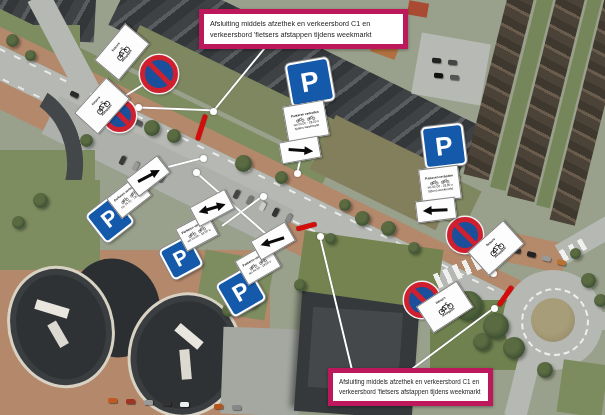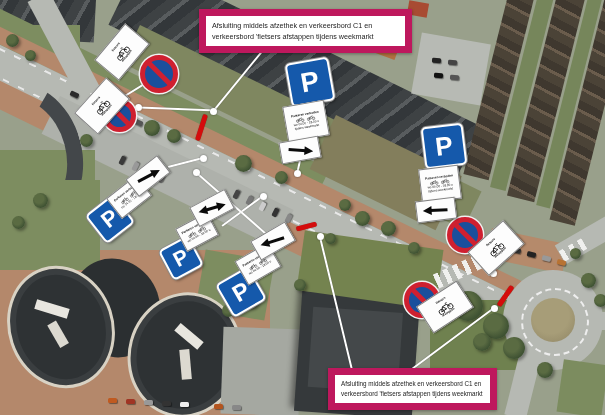--- a/index.html
+++ b/index.html
@@ -15,21 +15,21 @@
   .dash{height:2px;background:repeating-linear-gradient(90deg,#e9e9e9 0 7px,rgba(0,0,0,0) 7px 17px);}
   .zebra{background:repeating-linear-gradient(90deg,#f0f0ee 0 5px,rgba(0,0,0,0) 5px 10.5px);}
   .tree{border-radius:50%;background:radial-gradient(circle at 40% 38%,#5a6b42 0 35%,#3f5233 70%,#323f27 100%);
         box-shadow:2px 2px 3px rgba(0,0,0,.35);}
   .car{width:9px;height:5px;border-radius:1.5px;box-shadow:1px 1px 1px rgba(0,0,0,.4);}
   
   .leader{height:2.4px;background:#fff;border-radius:2px;transform-origin:0 50%;z-index:6;
           box-shadow:0 0 1px rgba(0,0,0,.4);}
   .ldot{width:7px;height:7px;border-radius:50%;background:#fff;z-index:7;box-shadow:0 0 2px rgba(0,0,0,.5);}
   .closure{background:#d40c0c;border-radius:2px;z-index:5;box-shadow:0 0 1px rgba(0,0,0,.4);}
-  .callout{background:#fff;border:7px solid #be185d;color:#1c1c1c;padding:4px 6px;z-index:10;
+  .callout{background:#fff;border:5px solid #be185d;color:#1c1c1c;padding:4px 6px;z-index:10;
            box-shadow:0 1px 3px rgba(0,0,0,.35);line-height:1.55;}
   .e1{border-radius:50%;background:#1a4f9c;border:5px solid #cf2030;box-shadow:0 0 0 1.5px #f0f0f0,1px 2px 3px rgba(0,0,0,.4);z-index:8;}
   .e1 .slash{position:absolute;left:50%;top:-6%;width:5px;height:112%;margin-left:-2.5px;background:#cf2030;border-radius:1px;transform:rotate(-45deg);}
   .psign{border-radius:5px;background:#1559ab;border:2px solid #fff;box-shadow:0 0 0 1px #8b8b8b,1px 2px 3px rgba(0,0,0,.45);
          color:#fff;font-weight:bold;display:flex;align-items:center;justify-content:center;z-index:8;}
   .board{background:#fdfdfd;border:1px solid #808080;box-shadow:1px 1px 2px rgba(0,0,0,.4);z-index:8;
          display:flex;flex-direction:column;align-items:center;justify-content:center;overflow:hidden;}
   .board .t{font-size:3.1px;line-height:1.25;color:#111;text-align:center;white-space:nowrap;}
   .board .tb{font-weight:bold;}
   .picto{display:flex;gap:1.5px;align-items:center;justify-content:center;}

